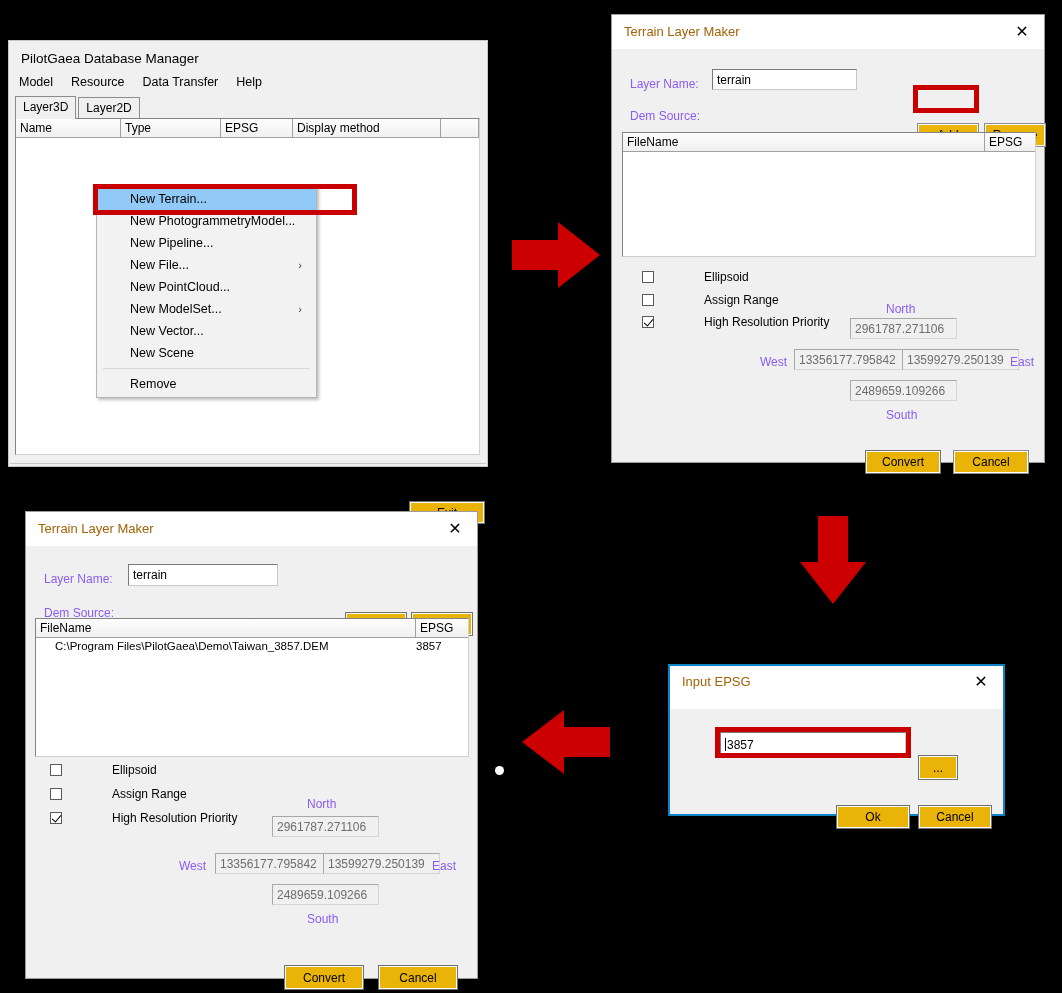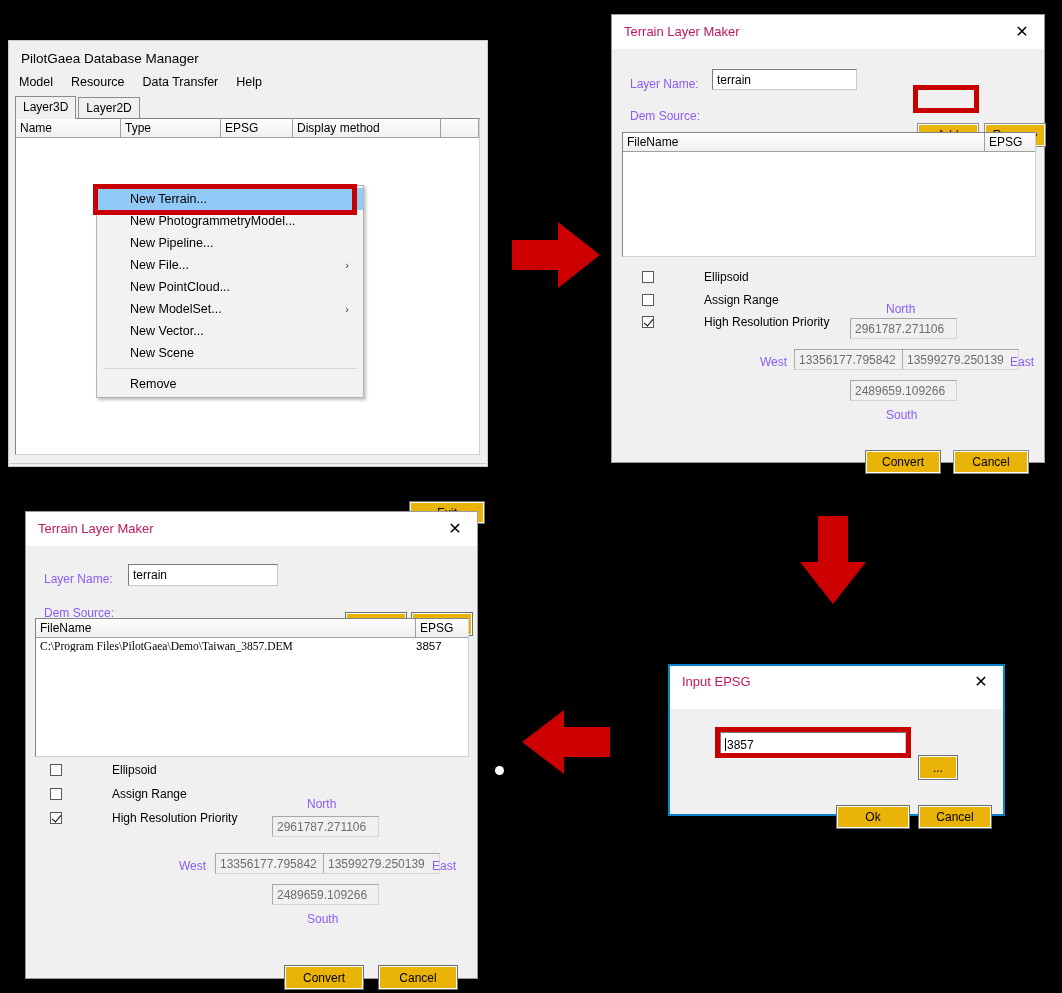--- a/index.html
+++ b/index.html
@@ -28,21 +28,21 @@
     background: #ffffff;
     height: 34px;
     position: relative;
     box-sizing: border-box;
   }
   .titlebar .ttl {
     position: absolute;
     left: 12px;
     top: 9px;
     font-size: 13px;
-    color: #be185d;
+    color: #a16207;
     white-space: nowrap;
   }
   .closebtn {
     position: absolute;
     right: 0px;
     top: 0px;
     width: 44px;
     height: 34px;
     display: flex;
     align-items: center;
@@ -187,21 +187,21 @@
     background: #f0f0f0;
     padding: 3px 7px 4px 7px;
     font-size: 12px;
     margin-right: 2px;
     cursor: pointer;
   }
   .tab.active { background: #f0f0f0; position: relative; z-index: 2; padding-bottom: 5px; }
 
   
   #ctxmenu {
-    left: 96px; top: 185px; width: 268px;
+    left: 96px; top: 185px; width: 221px;
     background: #f2f2f2;
     border: 1px solid #b4b4b4;
     box-sizing: border-box;
     padding: 2px 0 2px 0;
     box-shadow: 2px 2px 3px rgba(0,0,0,0.25);
   }
   .mi {
     height: 22px;
     display: flex;
     align-items: center;
@@ -362,21 +362,21 @@
   <div class="lbl abs" style="left:18px; top:94px;">Dem Source:</div>
   <div class="btn strong abs" style="left:319px; top:77px; width:62px; height:24px;">Add</div>
   <div class="btn strong abs" style="left:385px; top:77px; width:62px; height:24px;">Remove</div>
 
   <div class="listwrap abs" style="left:9px; top:106px; width:434px; height:139px;">
     <div class="lhead">
       <div style="flex:1;">FileName</div>
       <div style="width:52px; border-right:none;">EPSG</div>
     </div>
     <div class="lrow">
-      <div style="flex:1; padding-left:4px;font-family:Liberation Serif, serif;">C:\Program Files\PilotGaea\Demo\Taiwan_3857.DEM</div>
+      <div style="flex:1; padding-left:19px;">C:\Program Files\PilotGaea\Demo\Taiwan_3857.DEM</div>
       <div style="width:52px; padding-left:4px;">3857</div>
     </div>
   </div>
 
   <div class="cbrow abs" style="left:24px; top:251px;">
     <span class="cbox"></span>
     <span class="cblabel">Ellipsoid</span>
   </div>
   <div class="cbrow abs" style="left:24px; top:275px;">
     <span class="cbox"></span>

